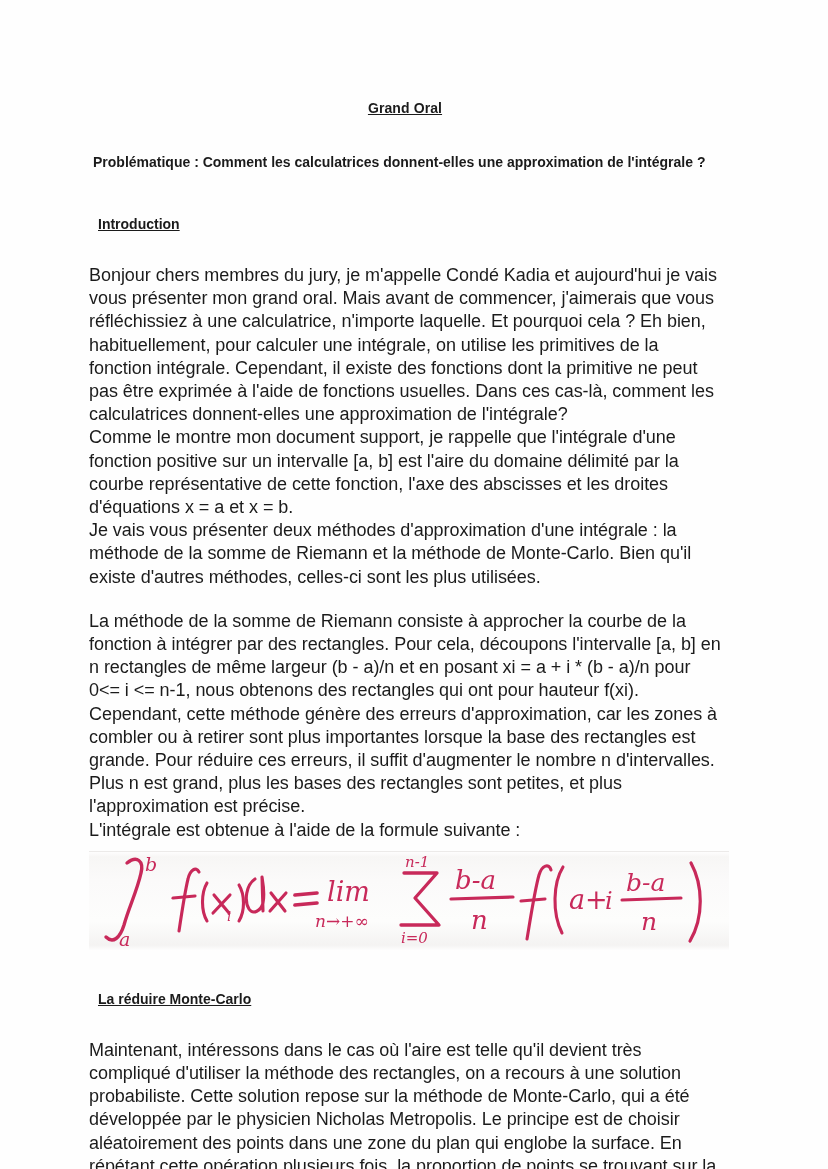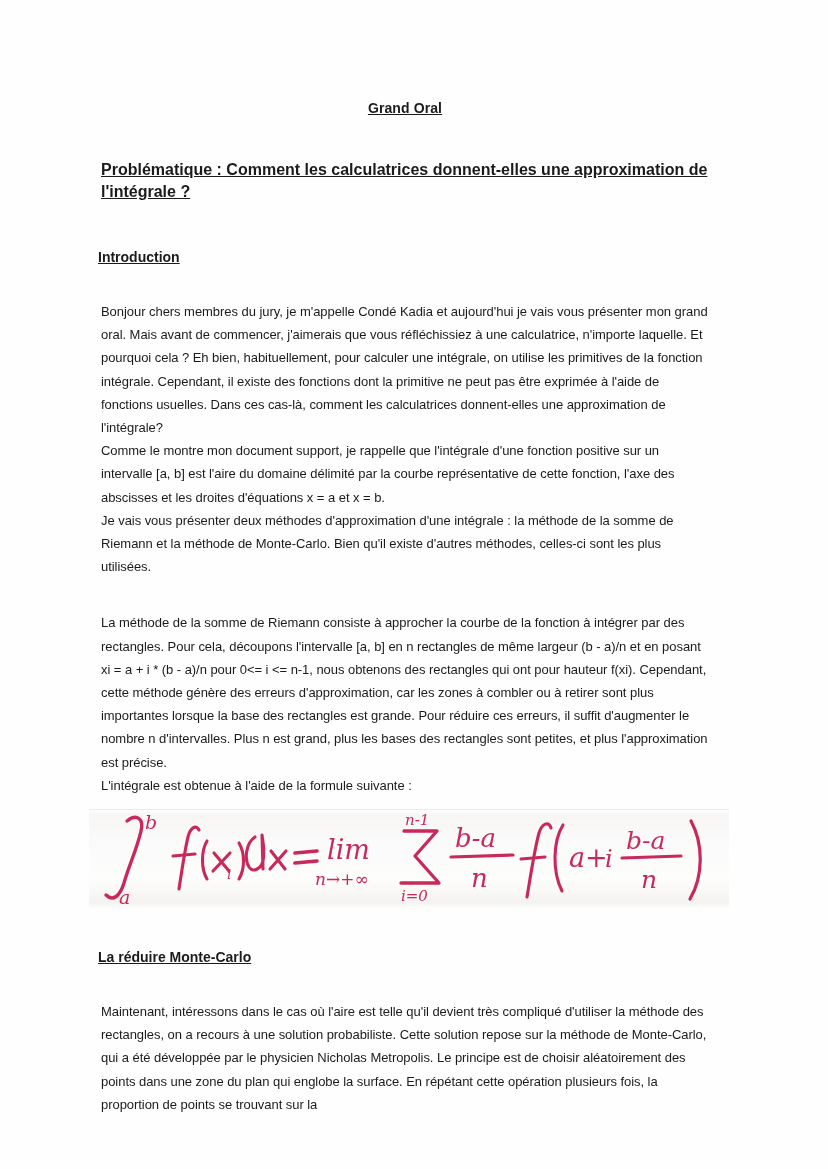--- a/index.html
+++ b/index.html
@@ -43,44 +43,43 @@
   }
   .subject-title {
     font-size: 14px;
     font-weight: bold;
     text-decoration: underline;
     background: #b9b9b9;
     padding: 1px 2px 1px 2px;
   }
 
   .problematique {
-    font-size: 16px;
-    font-weight: bold;
-    text-decoration: underline;
+    font-size: 14px;
+    font-weight: bold;
     line-height: 22px;
-    margin: 12px;
+    margin: 4px;
     padding-top: 31px;
   }
 
   .section-head {
     font-size: 14px;
     font-weight: bold;
     text-decoration: underline;
     line-height: 19px;
     margin: 9px;
   }
   .section-head.intro { padding-top: 33px; }
   .section-head.riemann { padding-top: 32px; }
   .section-head.montecarlo { padding-top: 30px; }
 
   
   .body-block {
-    font-size: 13px;
+    font-size: 18px;
     line-height: 23.2px;
-    margin: 12px;
+    margin: 0;
     white-space: pre-line;
     letter-spacing: -0.05px;
   }
   .body-block.intro-1 { padding-top: 21px; }
   .body-block.riemann-1 { padding-top: 21px; }
   .body-block.mc-1 { padding-top: 21px; }
 
   
   .formula-band {
     position: relative;

